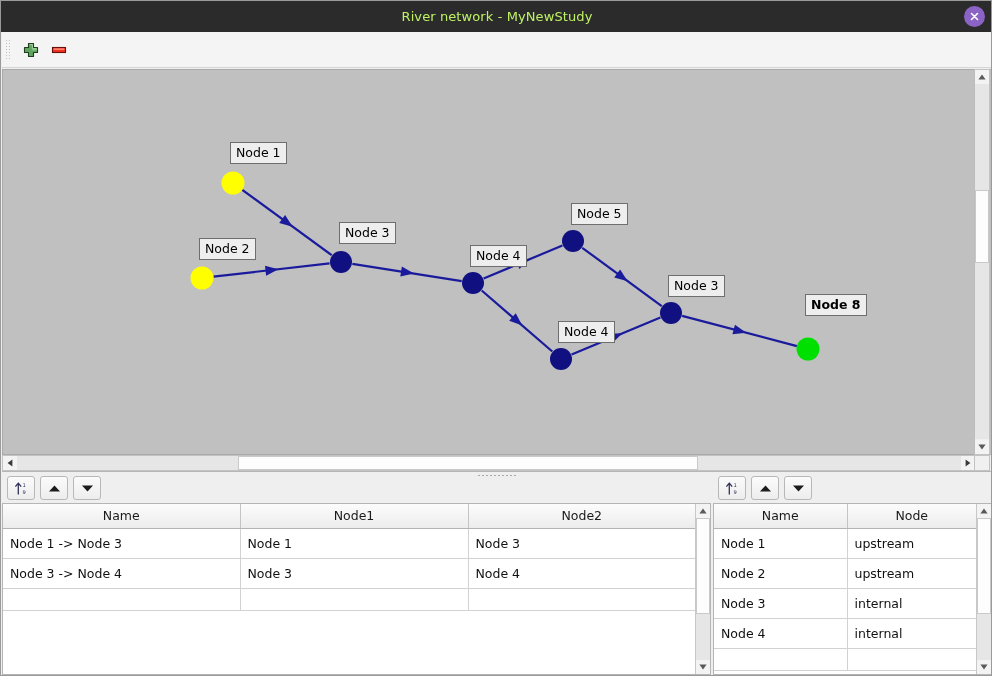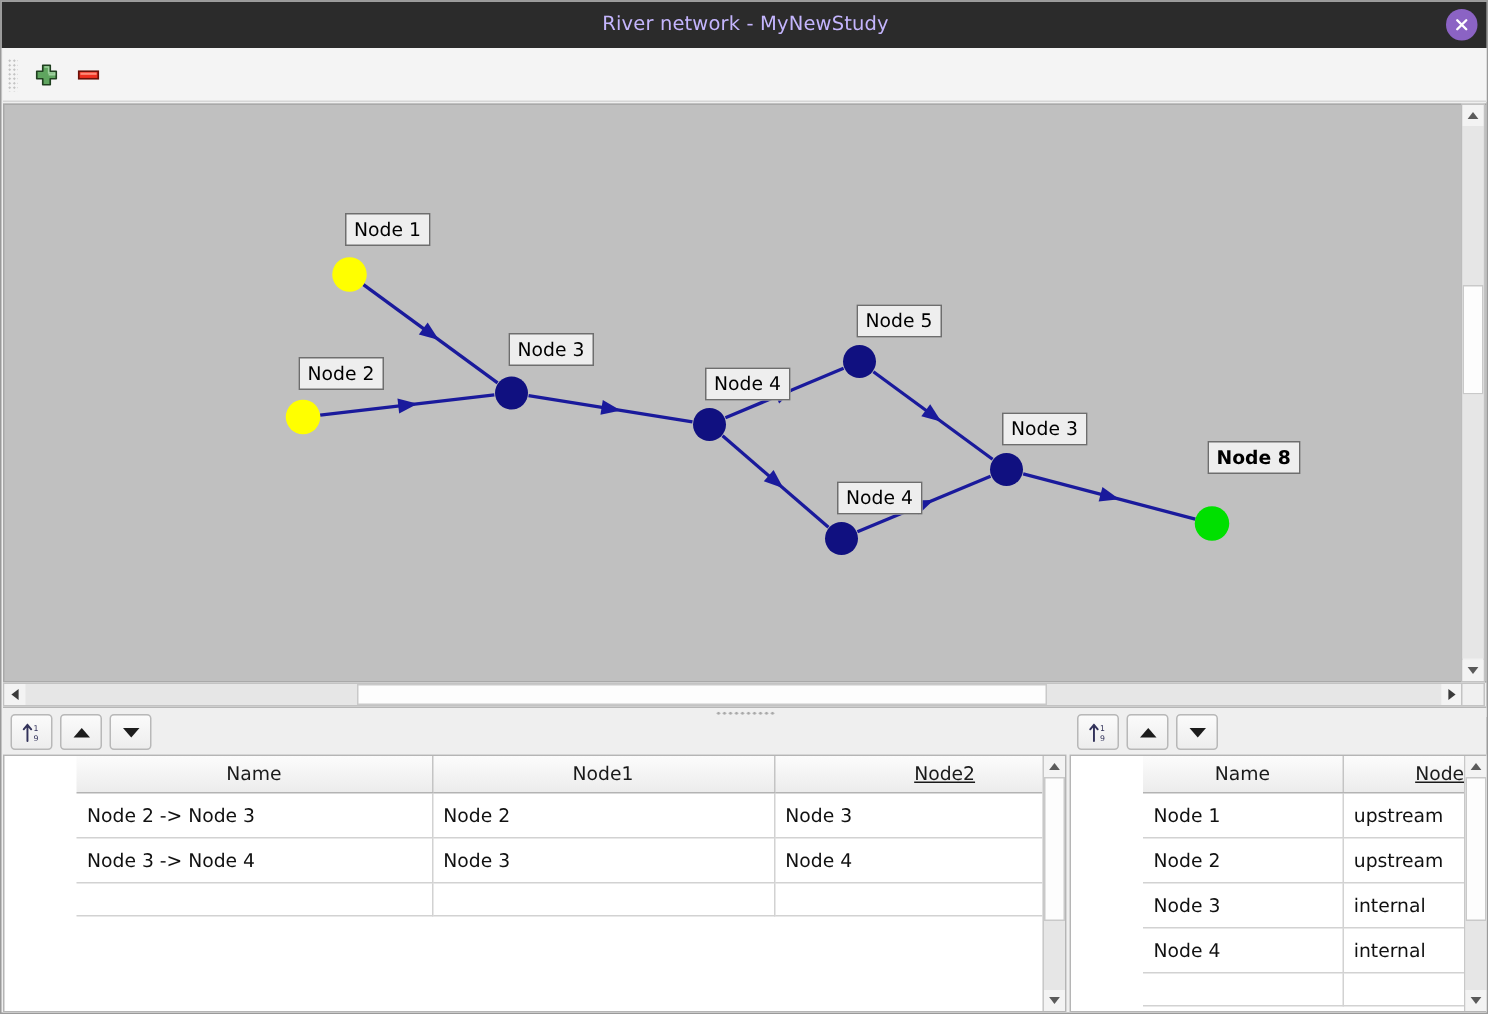--- a/index.html
+++ b/index.html
@@ -19,21 +19,21 @@
   }
 
   
   .titlebar {
     position: absolute; left: 0; top: 0;
     width: 992px; height: 31px;
     background: #2b2b2b;
     display: flex; align-items: center; justify-content: center;
   }
   .titlebar-text {
-    color: #c4b5fd;
+    color: #bef264;
     font-size: 13px;
     letter-spacing: .1px;
   }
   .close-btn {
     position: absolute; right: 8px; top: 5px;
     width: 21px; height: 21px; border-radius: 50%;
     background: #8b63c4;
     display: flex; align-items: center; justify-content: center;
     cursor: pointer;
   }
@@ -136,32 +136,32 @@
     cursor: pointer;
   }
 
   
   .tablebox {
     position: absolute; left: 0;
     background: #ffffff;
     border: 1px solid #b5b5b5;
     overflow: hidden;
   }
-  table.grid { border-collapse: collapse; width: 100%; table-layout: fixed; margin-left: 48px; }
+  table.grid { border-collapse: collapse; width: 100%; table-layout: fixed; }
   table.grid th {
     background: linear-gradient(#fcfcfc, #ececec);
     border-right: 1px solid #c4c4c4;
     border-bottom: 1px solid #b3b3b3;
     font-weight: normal;
     font-size: 12.5px;
     color: #1a1a1a;
     height: 24px;
     text-align: center;
   }
-  table.grid th:last-child { border-right: none; text-decoration: underline; }
+  table.grid th:last-child { border-right: none; }
   table.grid td {
     border-right: 1px solid #d2d2d2;
     border-bottom: 1px solid #d2d2d2;
     font-size: 12.5px;
     color: #111;
     height: 30px;
     padding: 0 7px;
     background: #ffffff;
     overflow: hidden; white-space: nowrap;
   }
@@ -318,22 +318,22 @@
             </colgroup>
           <thead>
               <tr id="reaches-head">
                 <th>Name</th>
                 <th>Node1</th>
                 <th>Node2</th>
               </tr>
             </thead>
           <tbody id="reaches-body">
               <tr>
-                <td>Node 2 -&gt; Node 3</td>
-                <td>Node 2</td>
+                <td>Node 1 -&gt; Node 3</td>
+                <td>Node 1</td>
                 <td>Node 3</td>
               </tr>
               <tr>
                 <td>Node 3 -&gt; Node 4</td>
                 <td>Node 3</td>
                 <td>Node 4</td>
               </tr>
               <tr class="filler">
                 <td>&nbsp;</td>
                 <td>&nbsp;</td>

